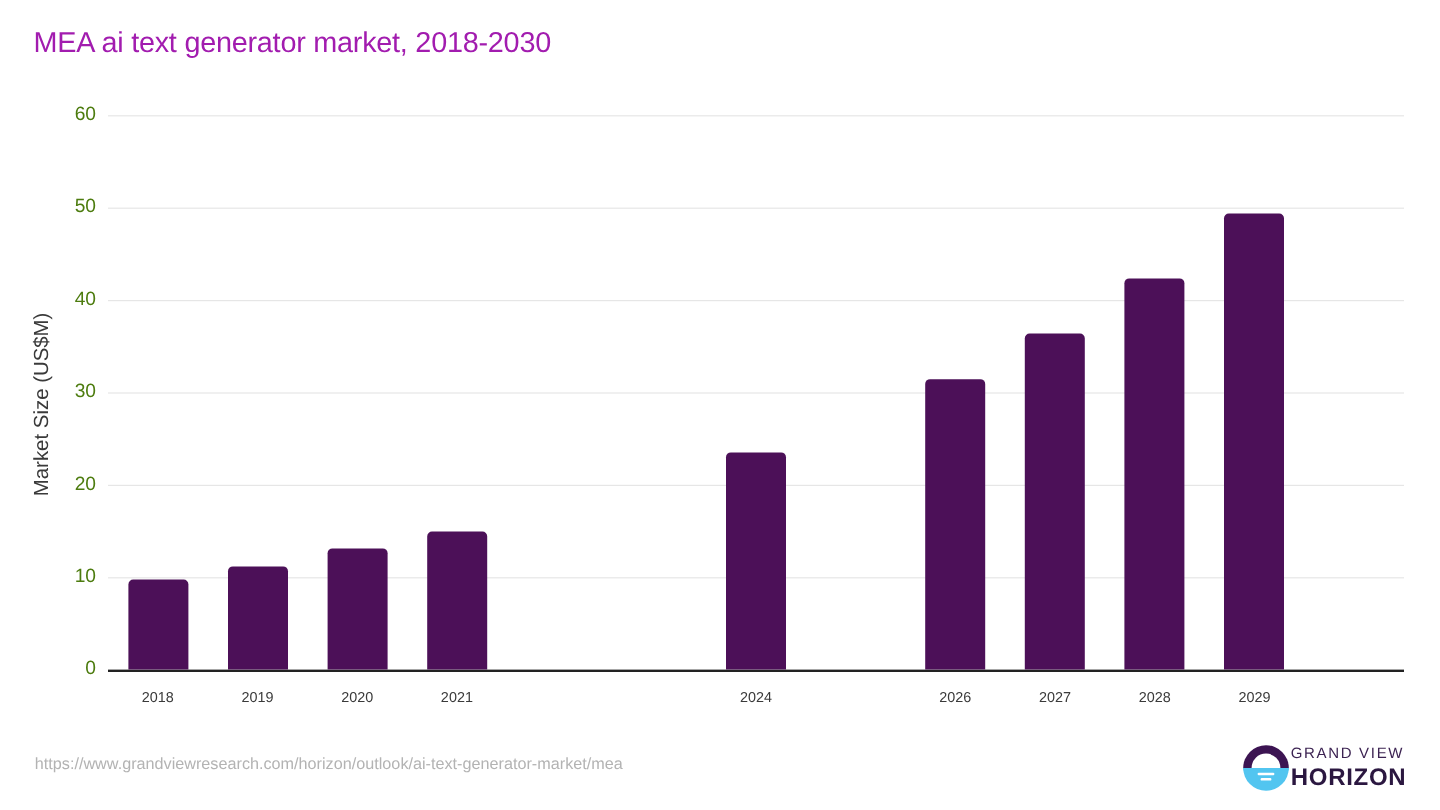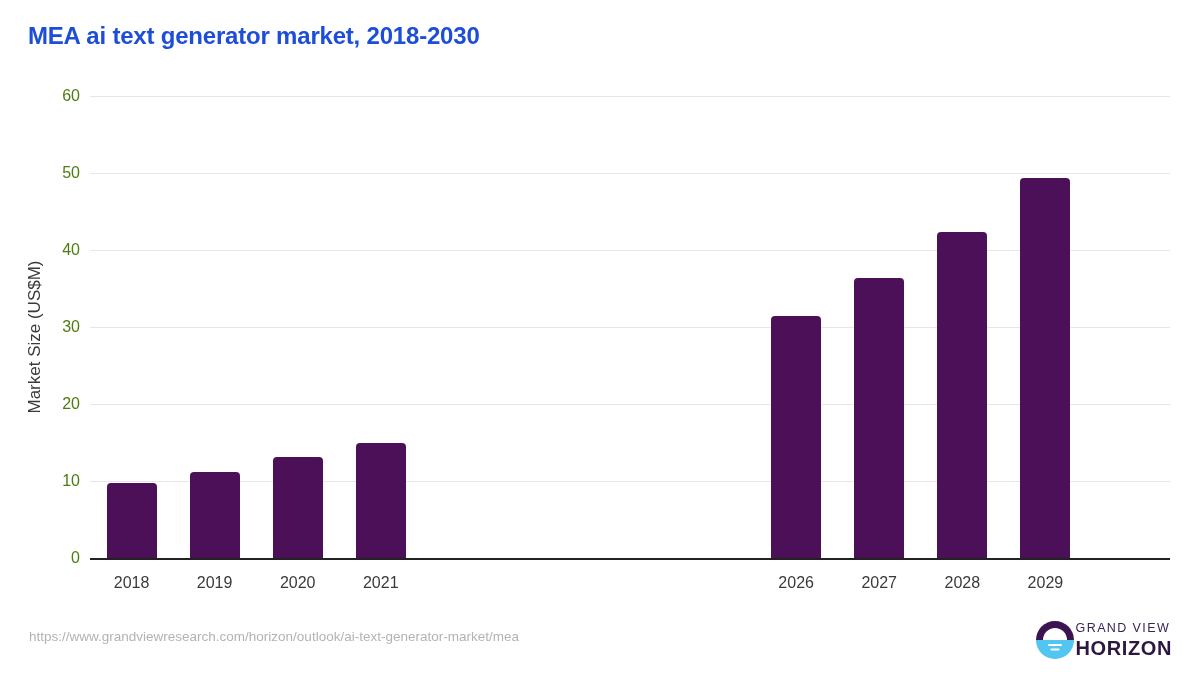--- a/index.html
+++ b/index.html
@@ -22,22 +22,22 @@
     overflow: hidden;
     box-sizing: border-box;
   }
 
   
   .chart-title {
     position: absolute;
     left: 28px;
     top: 22px;
     font-size: 24px;
-    font-weight: bold;
-    color: #1d4ed8;
+    font-weight: normal;
+    color: #a21caf;
     letter-spacing: -0.2px;
     white-space: nowrap;
   }
 
   
   .plot-wrap {
     position: absolute;
     left: 0;
     top: 0;
     width: 1200px;
@@ -107,21 +107,21 @@
     width: 50px;
     background: #4c1058;
     border-radius: 4px 4px 0 0;
   }
   .xtick {
     position: absolute;
     top: 478px;
     left: 0;
     width: 100%;
     text-align: center;
-    font-size: 16px;
+    font-size: 12px;
     color: #3a3a3a;
     white-space: nowrap;
   }
 
   
   .source-url {
     position: absolute;
     left: 29px;
     top: 629px;
     font-size: 13.5px;
@@ -203,20 +203,24 @@
             <div class="bar" title="2019: 11.2" style="height: 86.24px; background: rgb(76, 16, 88);"></div>
             <div class="xtick">2019</div>
           </div>
           <div class="bar-band" style="left: 166.154px; width: 83.0769px;">
             <div class="bar" title="2020: 13.1" style="height: 100.87px; background: rgb(76, 16, 88);"></div>
             <div class="xtick">2020</div>
           </div>
           <div class="bar-band" style="left: 249.231px; width: 83.0769px;">
             <div class="bar" title="2021: 15" style="height: 115.5px; background: rgb(76, 16, 88);"></div>
             <div class="xtick">2021</div>
+          </div>
+          <div class="bar-band" style="left: 498.462px; width: 83.0769px;">
+            <div class="bar" title="2024: 23.5" style="height: 180.95px; background: rgb(76, 16, 88);"></div>
+            <div class="xtick">2024</div>
           </div>
           <div class="bar-band" style="left: 664.615px; width: 83.0769px;">
             <div class="bar" title="2026: 31.4" style="height: 241.78px; background: rgb(76, 16, 88);"></div>
             <div class="xtick">2026</div>
           </div>
           <div class="bar-band" style="left: 747.692px; width: 83.0769px;">
             <div class="bar" title="2027: 36.4" style="height: 280.28px; background: rgb(76, 16, 88);"></div>
             <div class="xtick">2027</div>
           </div>
           <div class="bar-band" style="left: 830.769px; width: 83.0769px;">

